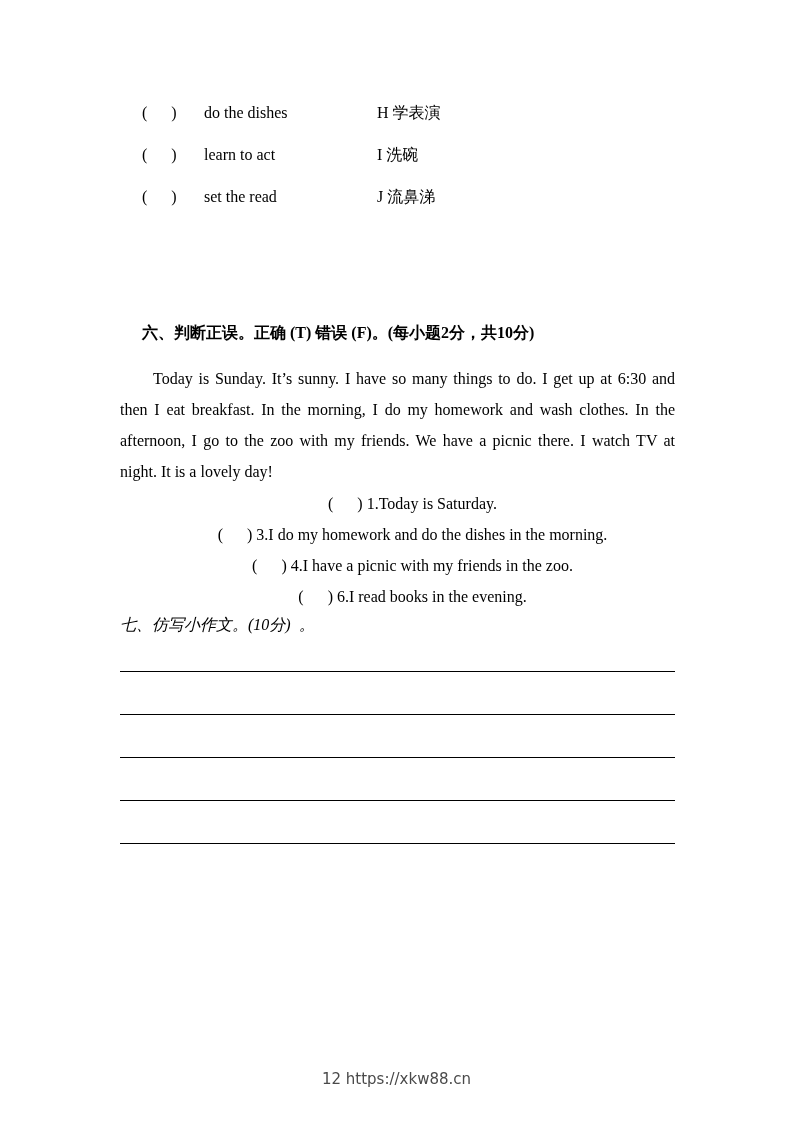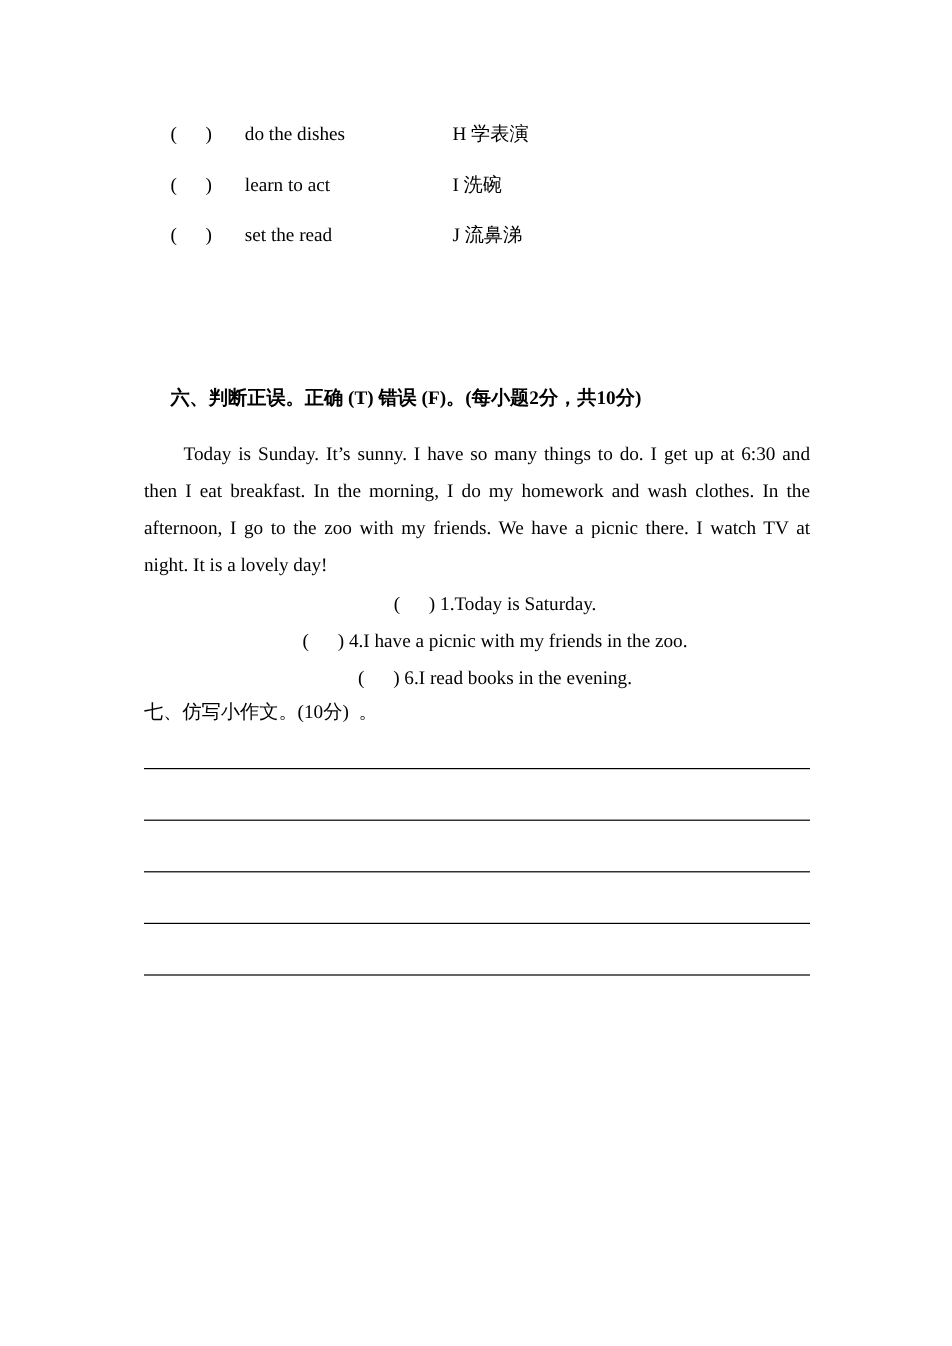--- a/index.html
+++ b/index.html
@@ -33,21 +33,21 @@
   .passage {
     margin: 20px 0 0 0;
     text-indent: 33px;
     text-align: justify;
     line-height: 31px;
   }
   .questions { margin-top: 1px; padding-left: 30px; }
   .q { line-height: 31px; white-space: pre; text-align: center; }
 
   
-  .sec7-title { margin-top: 2px; line-height: 21px; white-space: pre; }
+  .sec7-title { margin-top: 2px; line-height: 21px; white-space: pre; font-style: italic; }
   .passage7 {
     margin: 20px 0 0 0;
     text-indent: 33px;
     text-align: justify;
     line-height: 21px;
   }
 
   
   .write-lines { margin-top: 36px; }
   .write-line { height: 0; border-top: 1px solid #000000; margin-bottom: 42px; }
@@ -86,30 +86,32 @@
         <span class="match-cn">J  流鼻涕</span>
       </div>
     </div>
 
     <div class="sec6-title">六、判断正误。正确 (T) 错误 (F)。(每小题2分，共10分)</div>
 
     <p class="passage">Today is Sunday. It’s sunny. I have so many things to do. I get up at 6:30 and then I eat breakfast. In the morning, I do my homework and wash clothes. In the afternoon, I go to the zoo with my friends. We have a picnic there. I watch TV at night. It is a lovely day!</p>
 
     <div class="questions">
       <div class="q">(      ) 1.Today is Saturday.</div>
+      <div class="q">(      ) 3.I do my homework and do the dishes in the morning.</div>
       <div class="q">(      ) 4.I have a picnic with my friends in the zoo.</div>
       <div class="q">(      ) 6.I read books in the evening.</div>
     </div>
 
     <div class="sec7-title">七、仿写小作文。(10分)  。</div>
 
 
     <div class="write-lines">
       <div class="write-line"></div>
       <div class="write-line"></div>
       <div class="write-line"></div>
       <div class="write-line"></div>
       <div class="write-line"></div>
     </div>
 
   </div>
 
+  <div class="footer">12 https://xkw88.cn</div>
 </div>
 
 </body></html>

